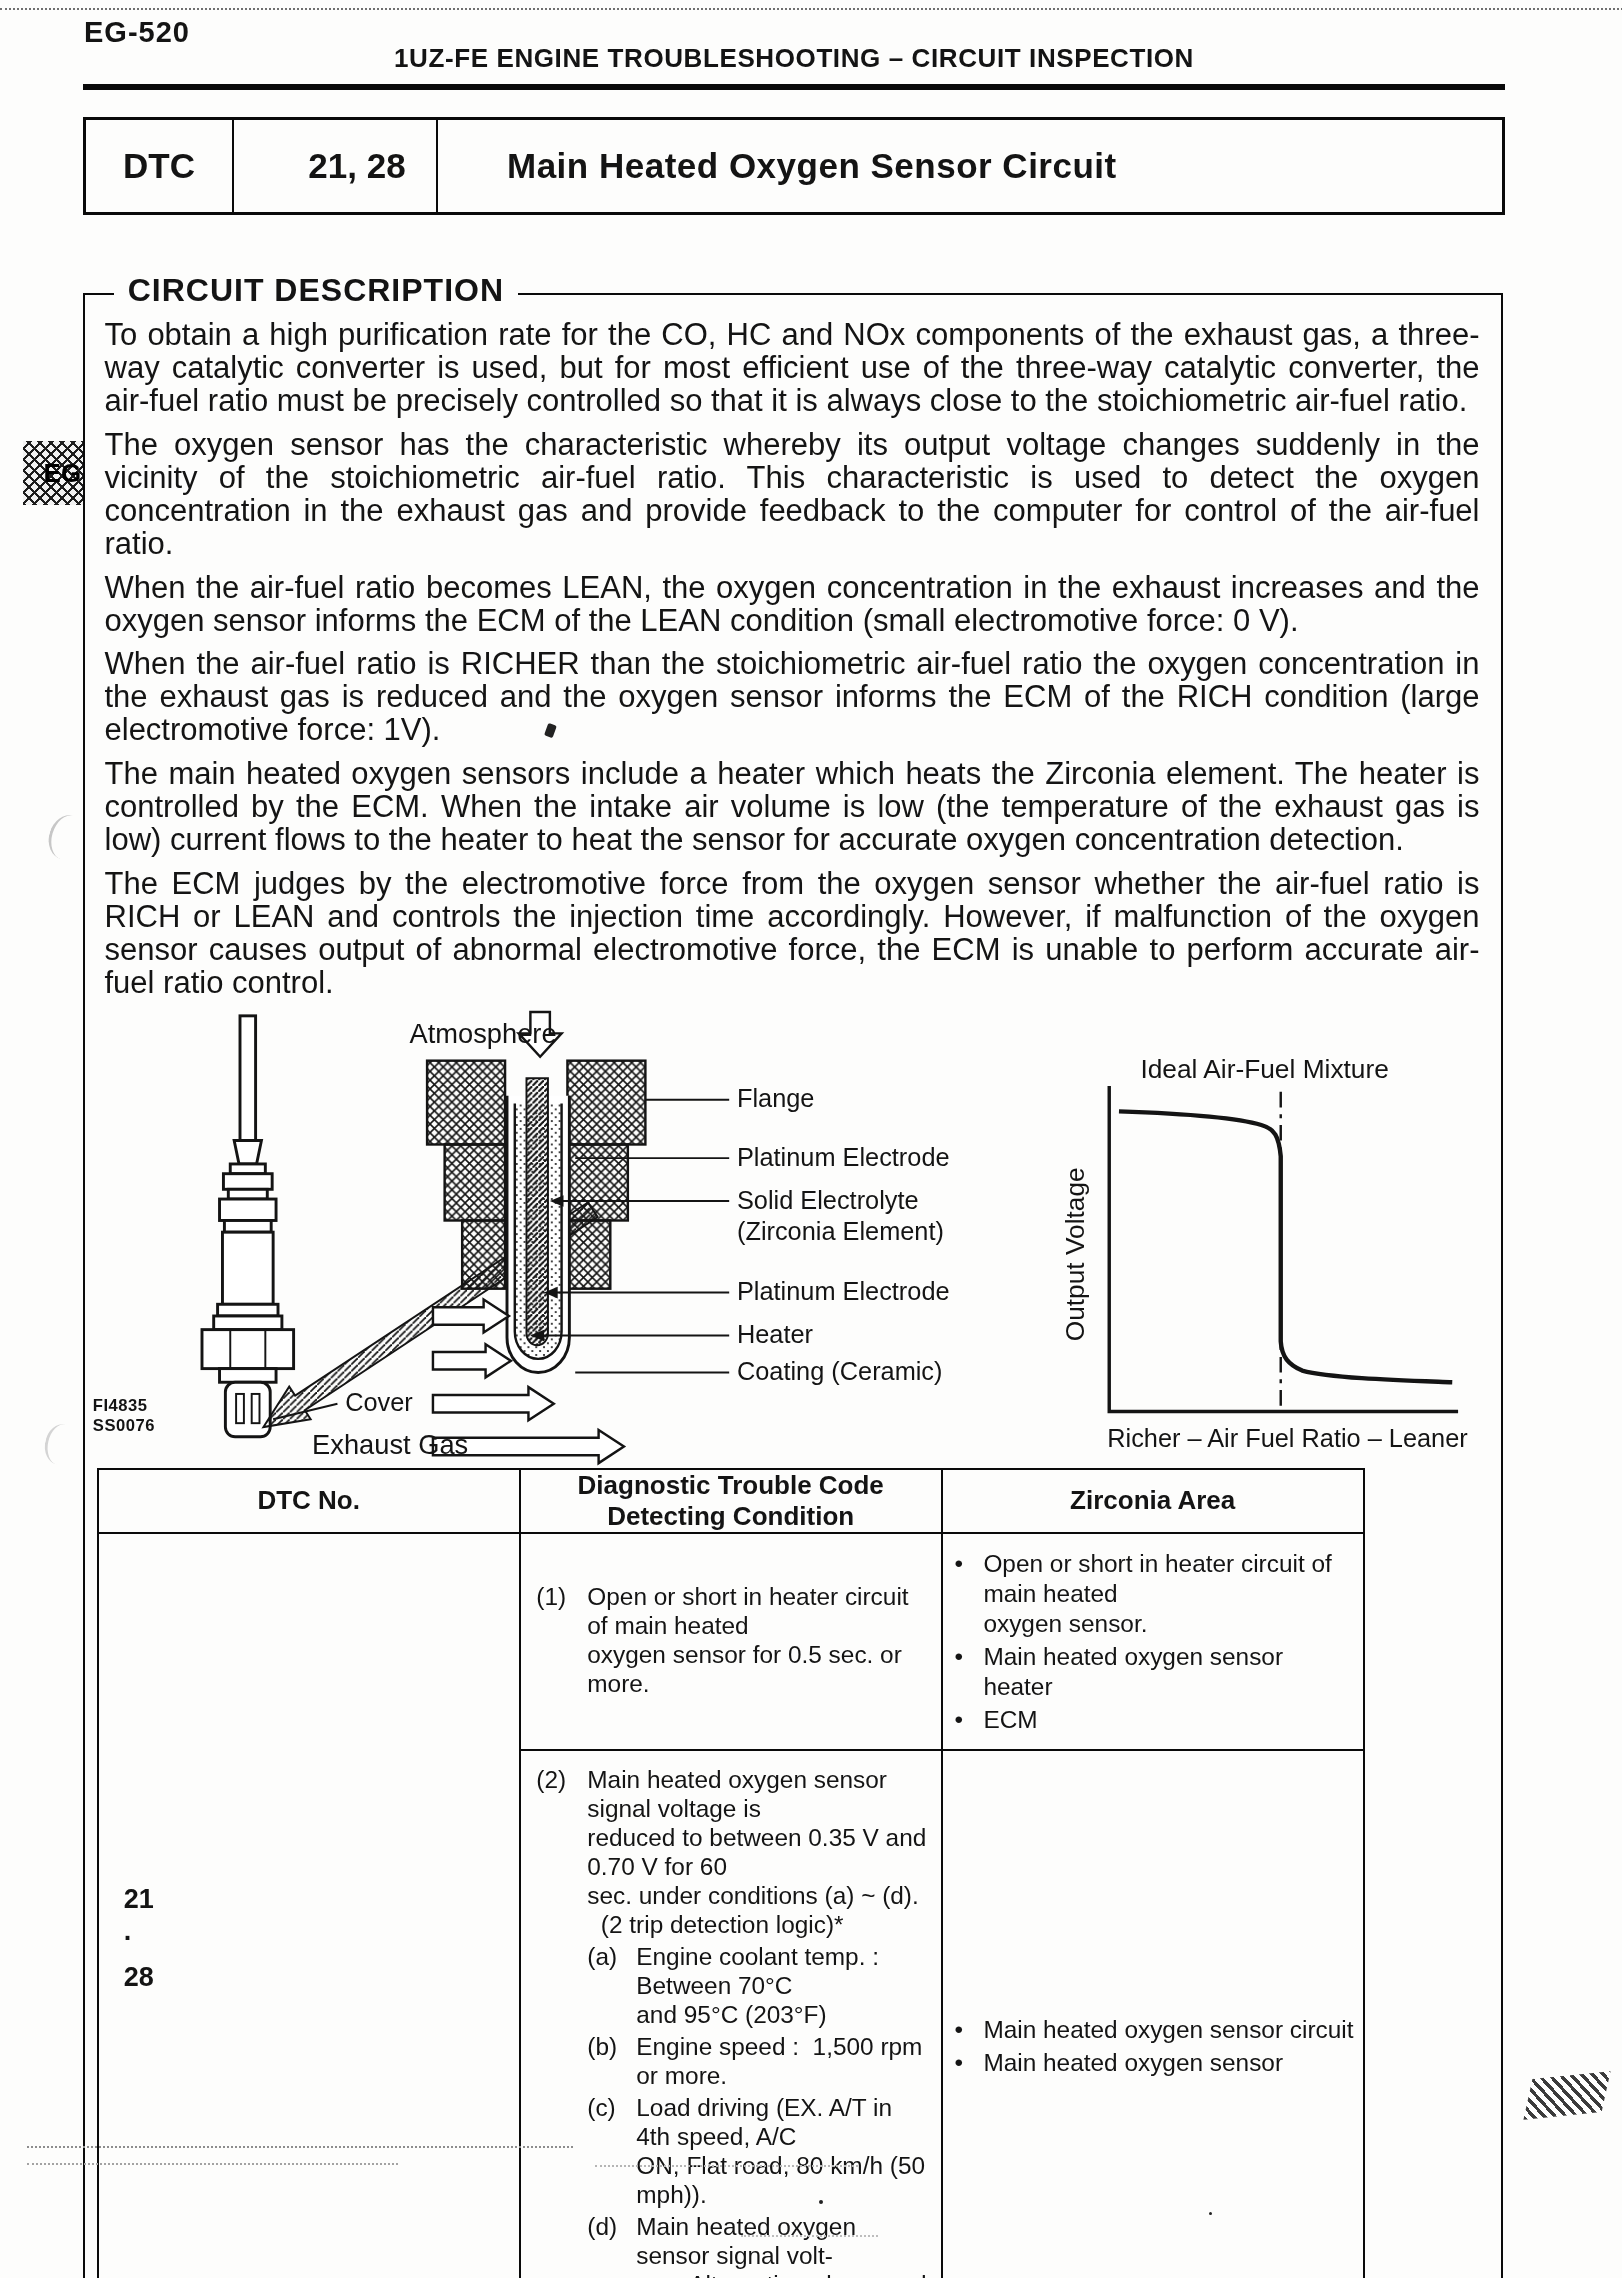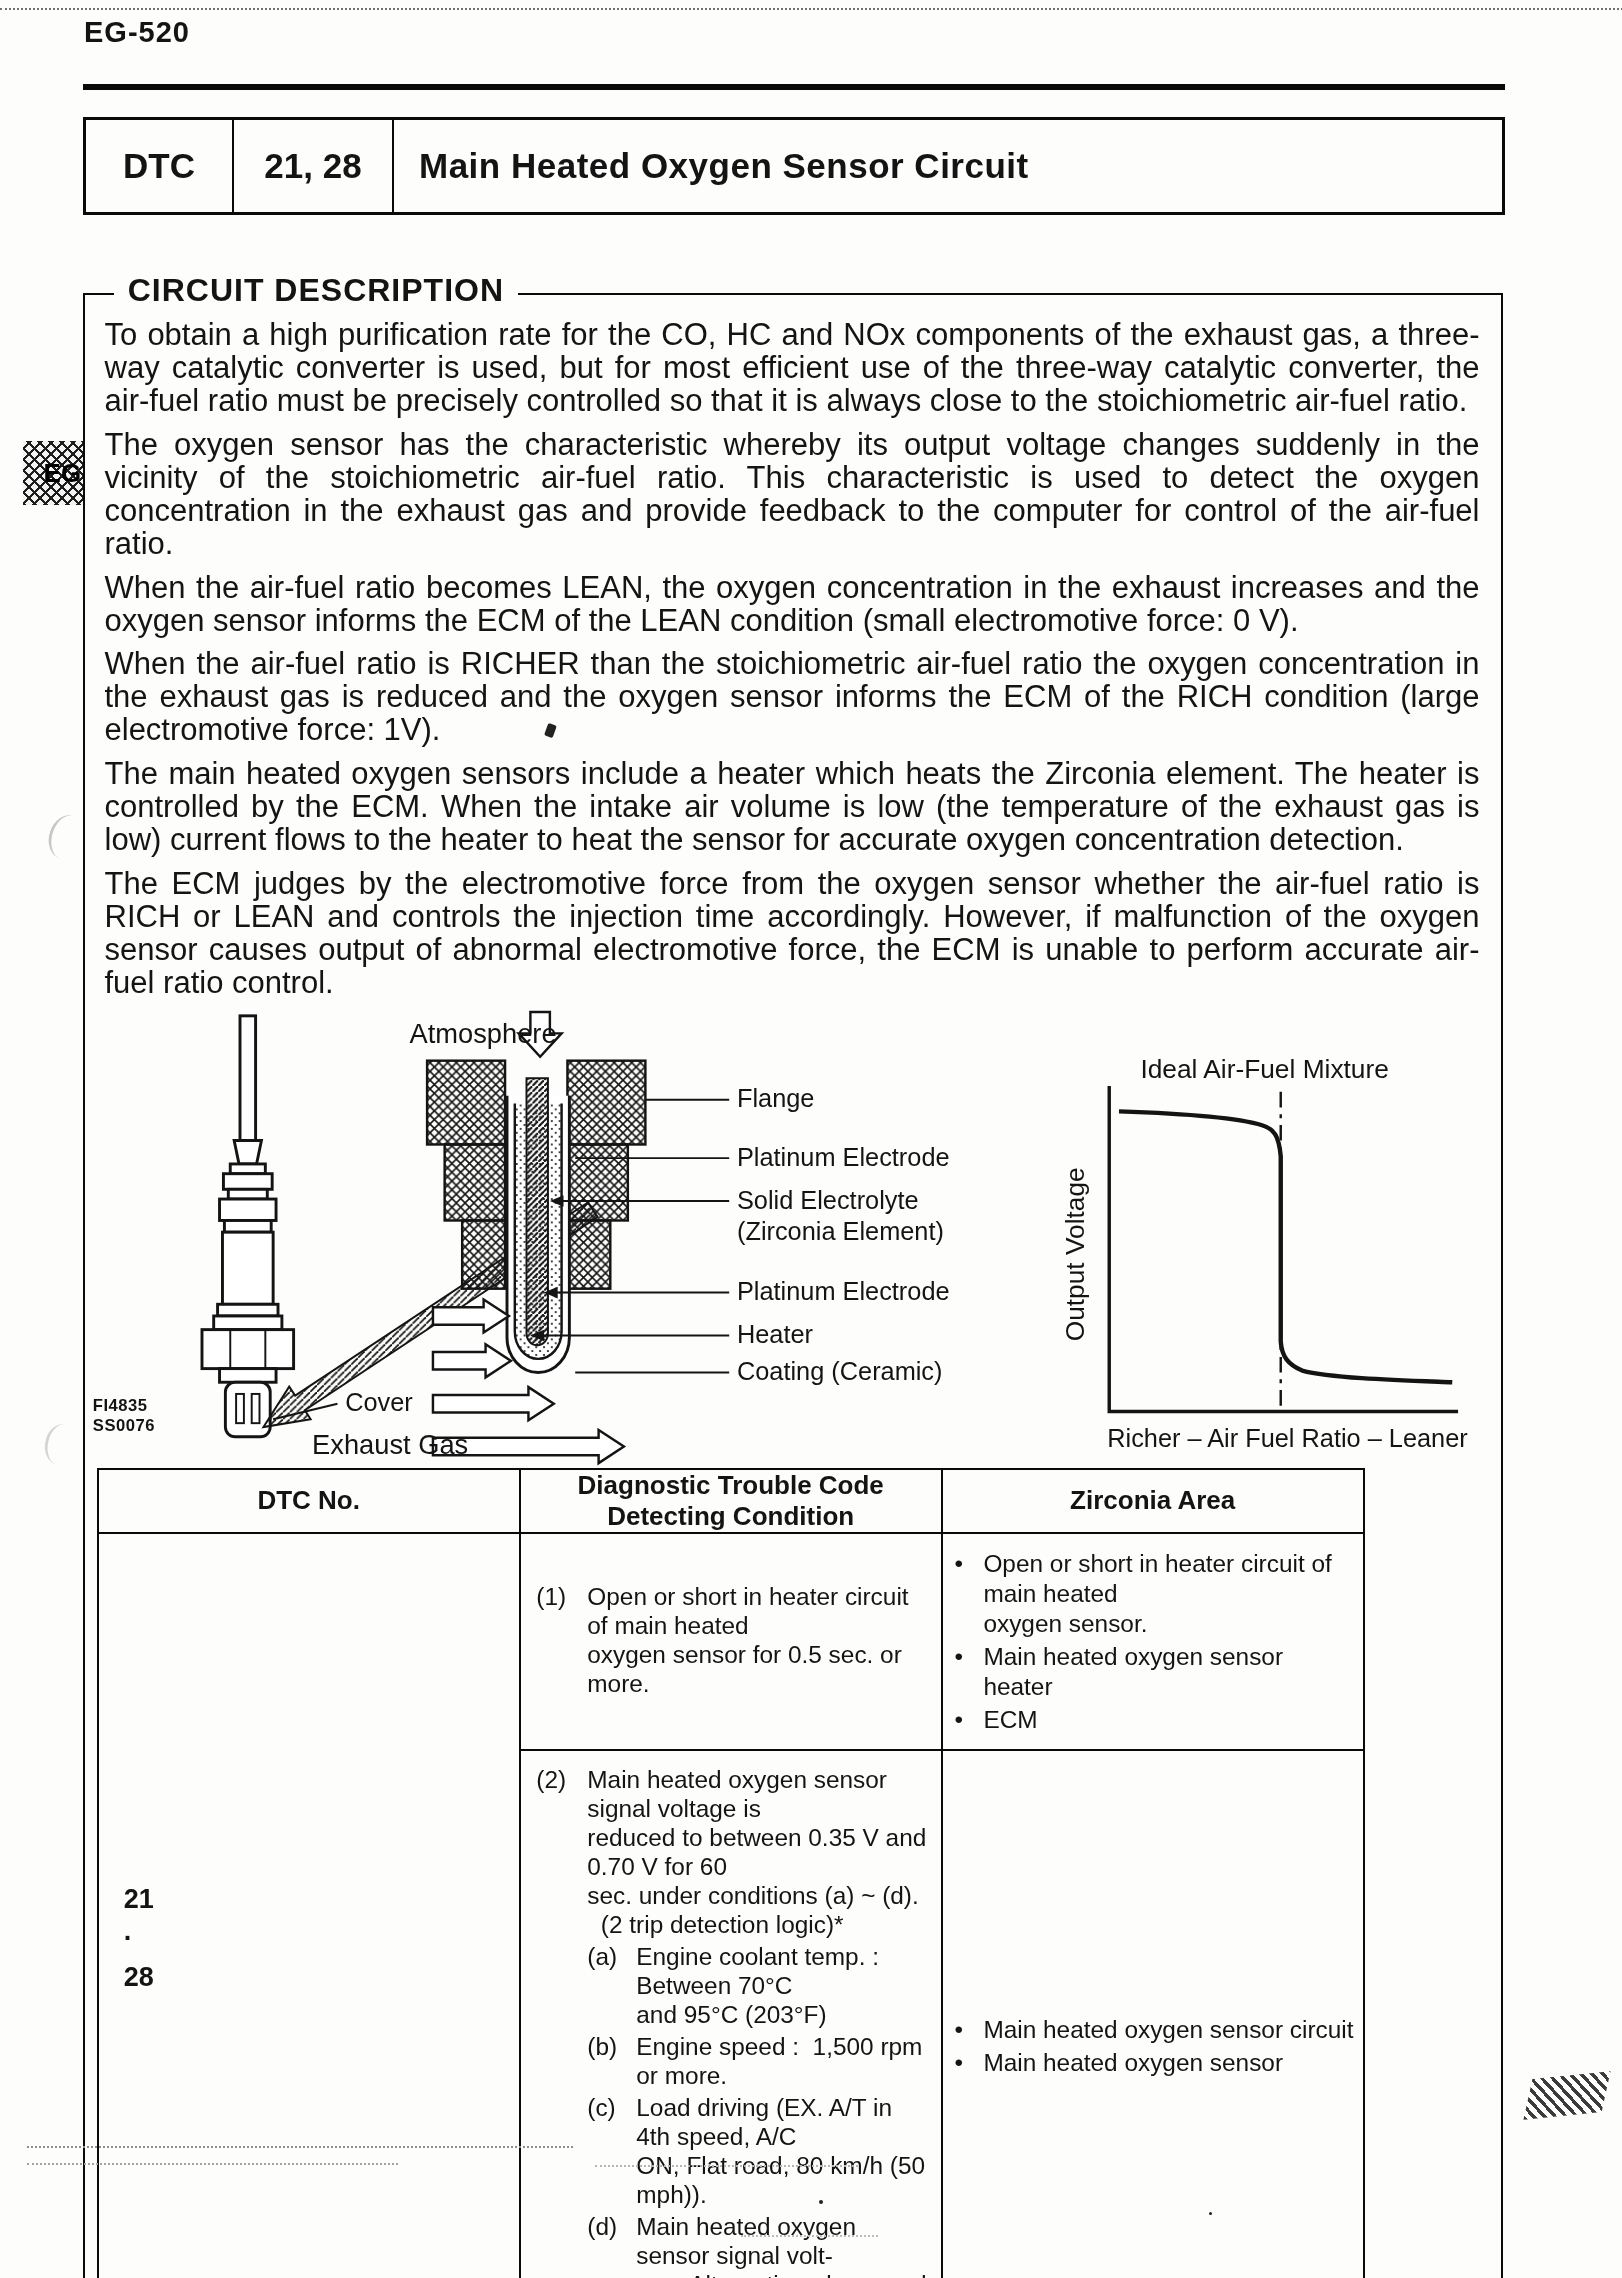--- a/index.html
+++ b/index.html
@@ -17,21 +17,21 @@
                repeating-linear-gradient(-45deg,#1d1d1d 0 2.4px,transparent 2.4px 7.8px),#f2f2f2;
     display:flex;align-items:center;justify-content:center;}
   .eg-tab span{font-weight:bold;font-size:26px;color:#000;}
   
   .page-number{position:absolute;top:15.6px;left:84px;font-size:29px;font-weight:bold;letter-spacing:1px;}
   .header-title{position:absolute;top:43px;left:83px;width:1422px;text-align:center;
     font-size:26px;font-weight:bold;letter-spacing:0.6px;}
   .top-rule{position:absolute;top:84px;left:83px;width:1422px;height:5.9px;background:#0a0a0a;}
   
   .banner{position:absolute;top:117px;left:83px;width:1422px;height:98px;border:3.9px solid #0a0a0a;
-    display:flex;box-sizing:border-box;align-items:stretch;}
+    display:flex;box-sizing:border-box;align-items:stretch;gap:44px;}
   .banner .cell{display:flex;align-items:center;justify-content:center;font-size:35px;font-weight:bold;}
   .banner .c1{width:146px;border-right:2.9px solid #0a0a0a;}
   .banner .c2{width:158px;border-right:2.9px solid #0a0a0a;}
   .banner .c3{flex:1;justify-content:flex-start;padding-left:25px;letter-spacing:0.5px;}
   
   .desc-box{position:absolute;top:293px;left:83px;width:1416px;border:2.9px solid #0a0a0a;
     background:#fdfdfc;padding:19.5px 0 15.6px;box-sizing:content-box;}
   .desc-heading{position:absolute;top:-23.4px;left:29px;background:#fdfdfc;padding:0 13.7px;
     font-size:32px;font-weight:bold;letter-spacing:1px;white-space:nowrap;}
   .paras{margin:3.9px 21.5px 0 19.5px;font-size:31px;line-height:33px;text-align:justify;}
@@ -63,20 +63,21 @@
   .footnote{margin:15.6px 0 0 21.5px;font-size:26px;}
 </style>
 </head>
 <body>
 
 <div class="page">
 
   <div class="dotline" style="top:7.8px;left:0;width:1623px;border-top-color:#6f6f6f;"></div>
 
   <div class="page-number">EG-520</div>
+  <div class="header-title">1UZ-FE ENGINE TROUBLESHOOTING – CIRCUIT INSPECTION</div>
   <div class="top-rule"></div>
 
   <div class="eg-tab">
       <span>EG</span>
     </div>
   <div class="arc" style="left:49px;top:815px;width:33px;height:45px;transform:rotate(16deg);"></div>
   <div class="arc" style="left:45px;top:1424px;width:29px;height:41px;border-left-color:#d4d4d4;transform:rotate(12deg);"></div>
 
   <div class="banner">
     <div class="cell c1">DTC</div>

